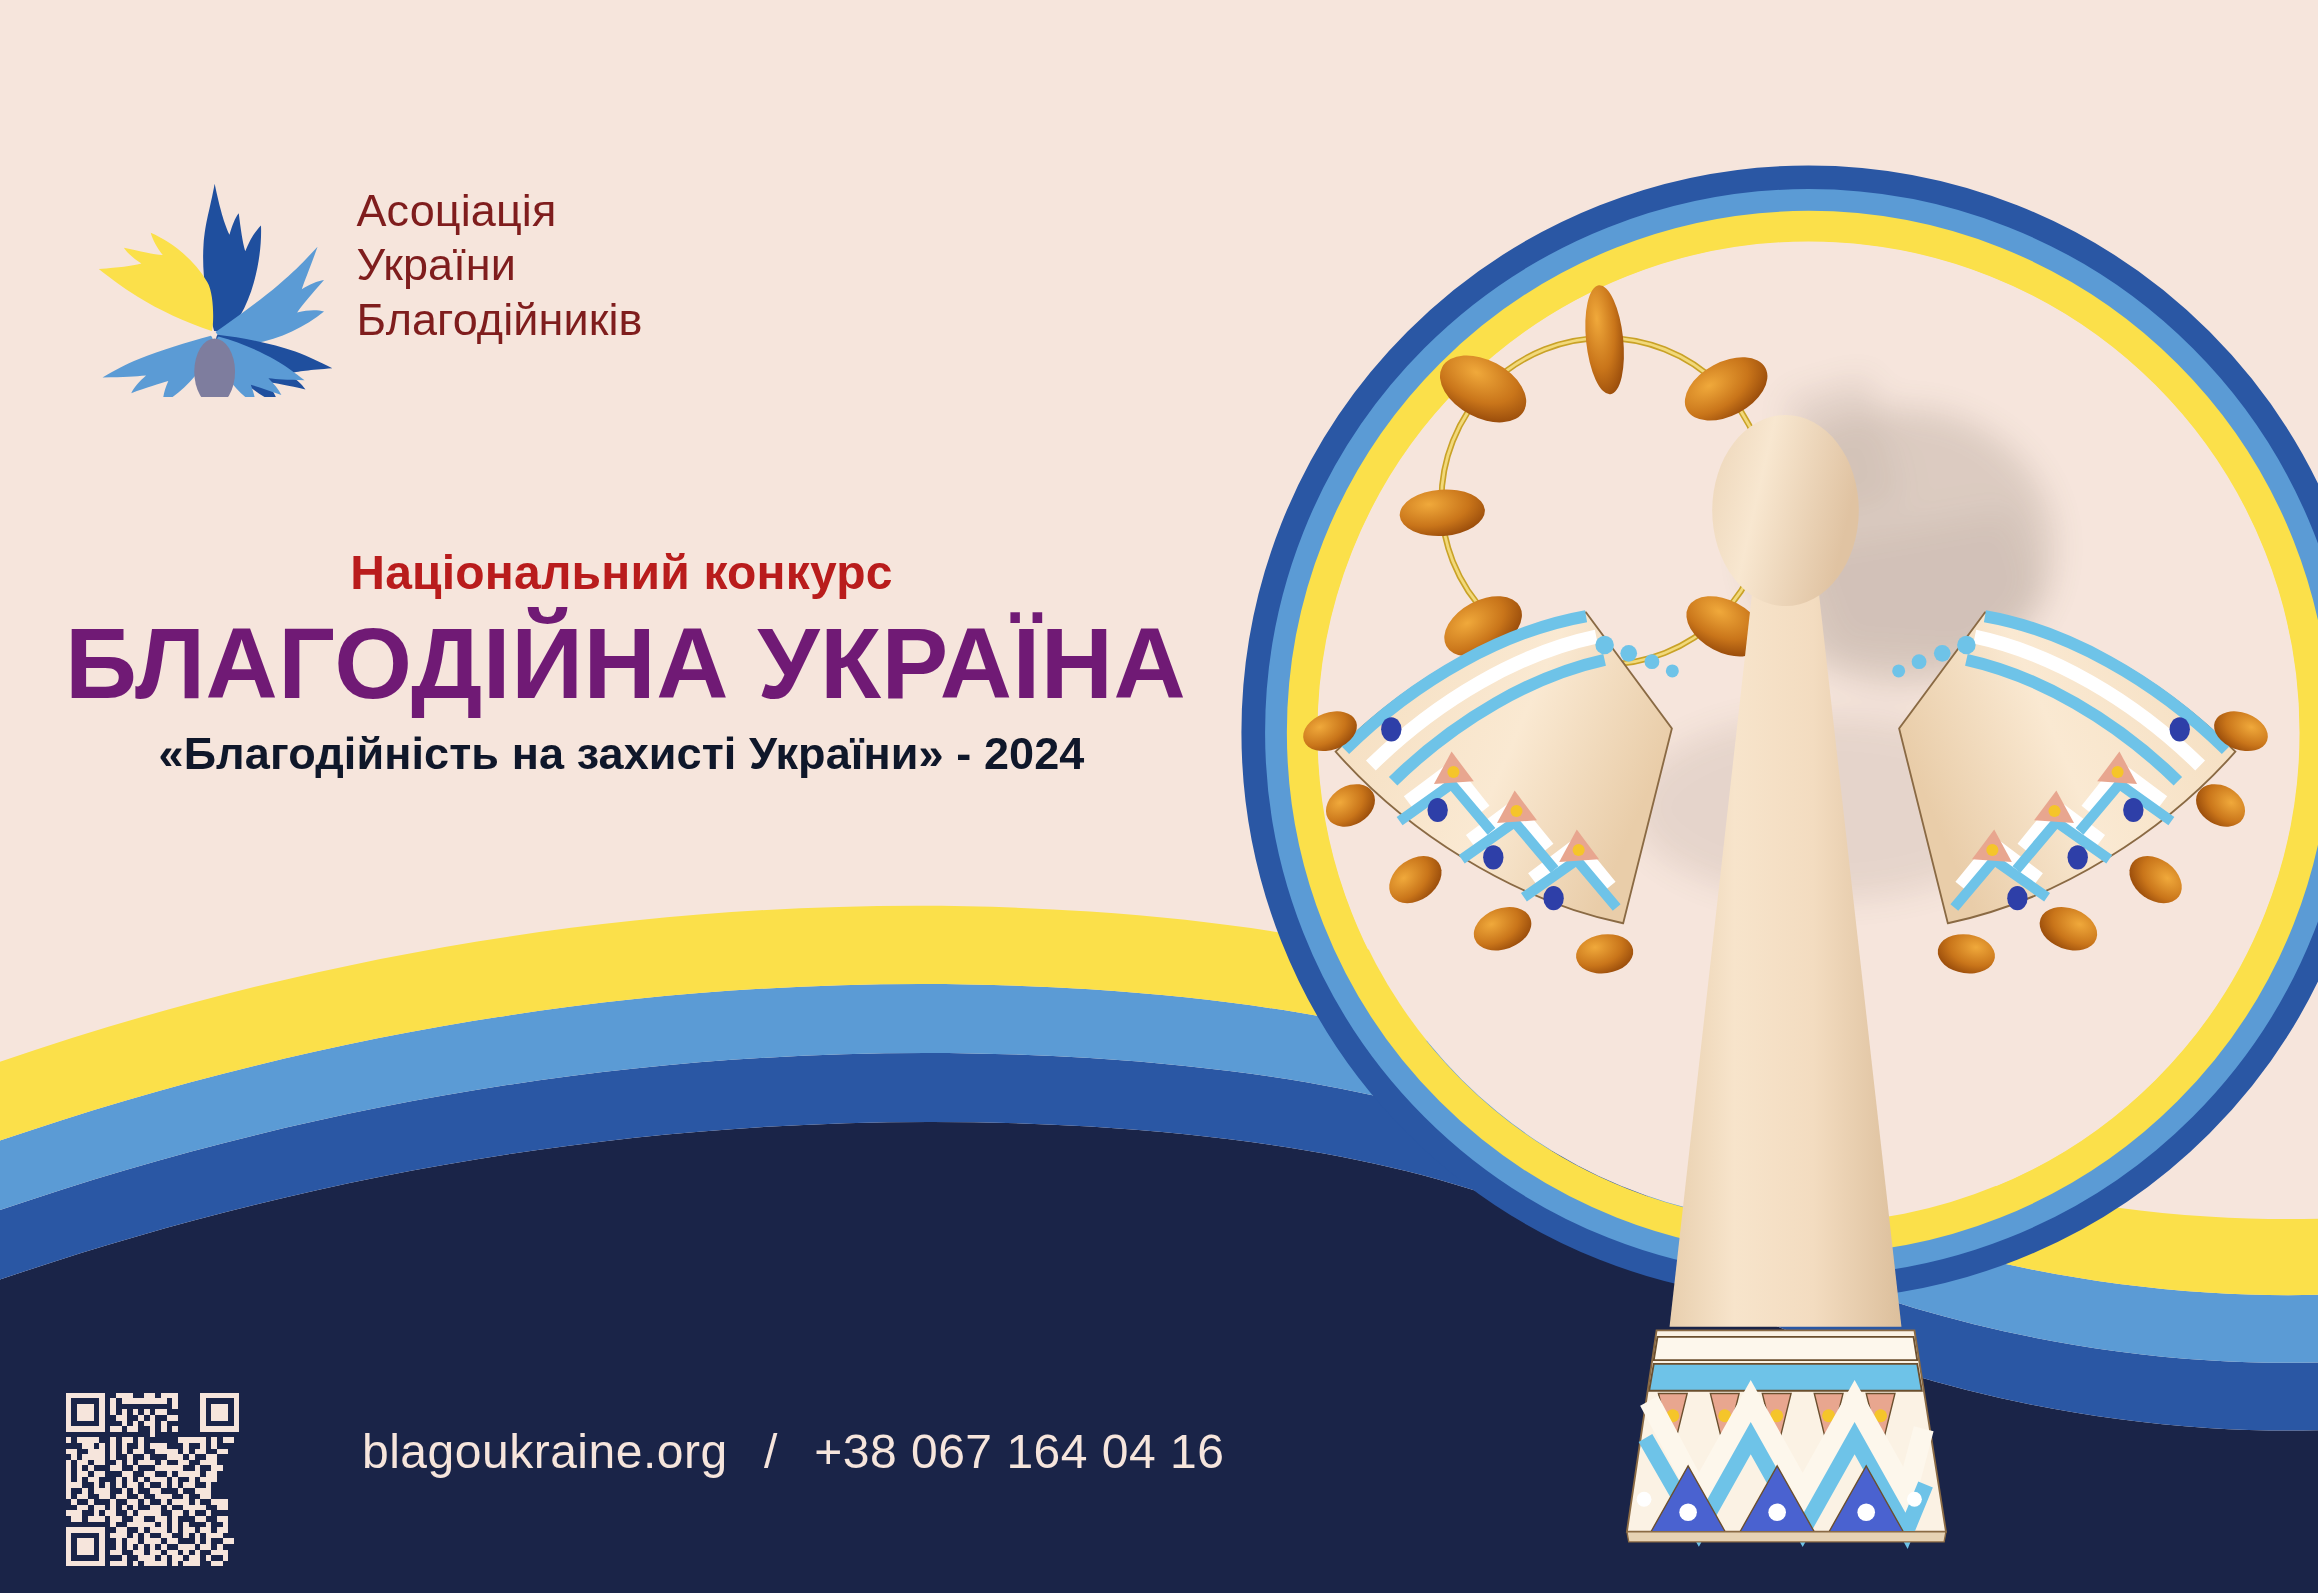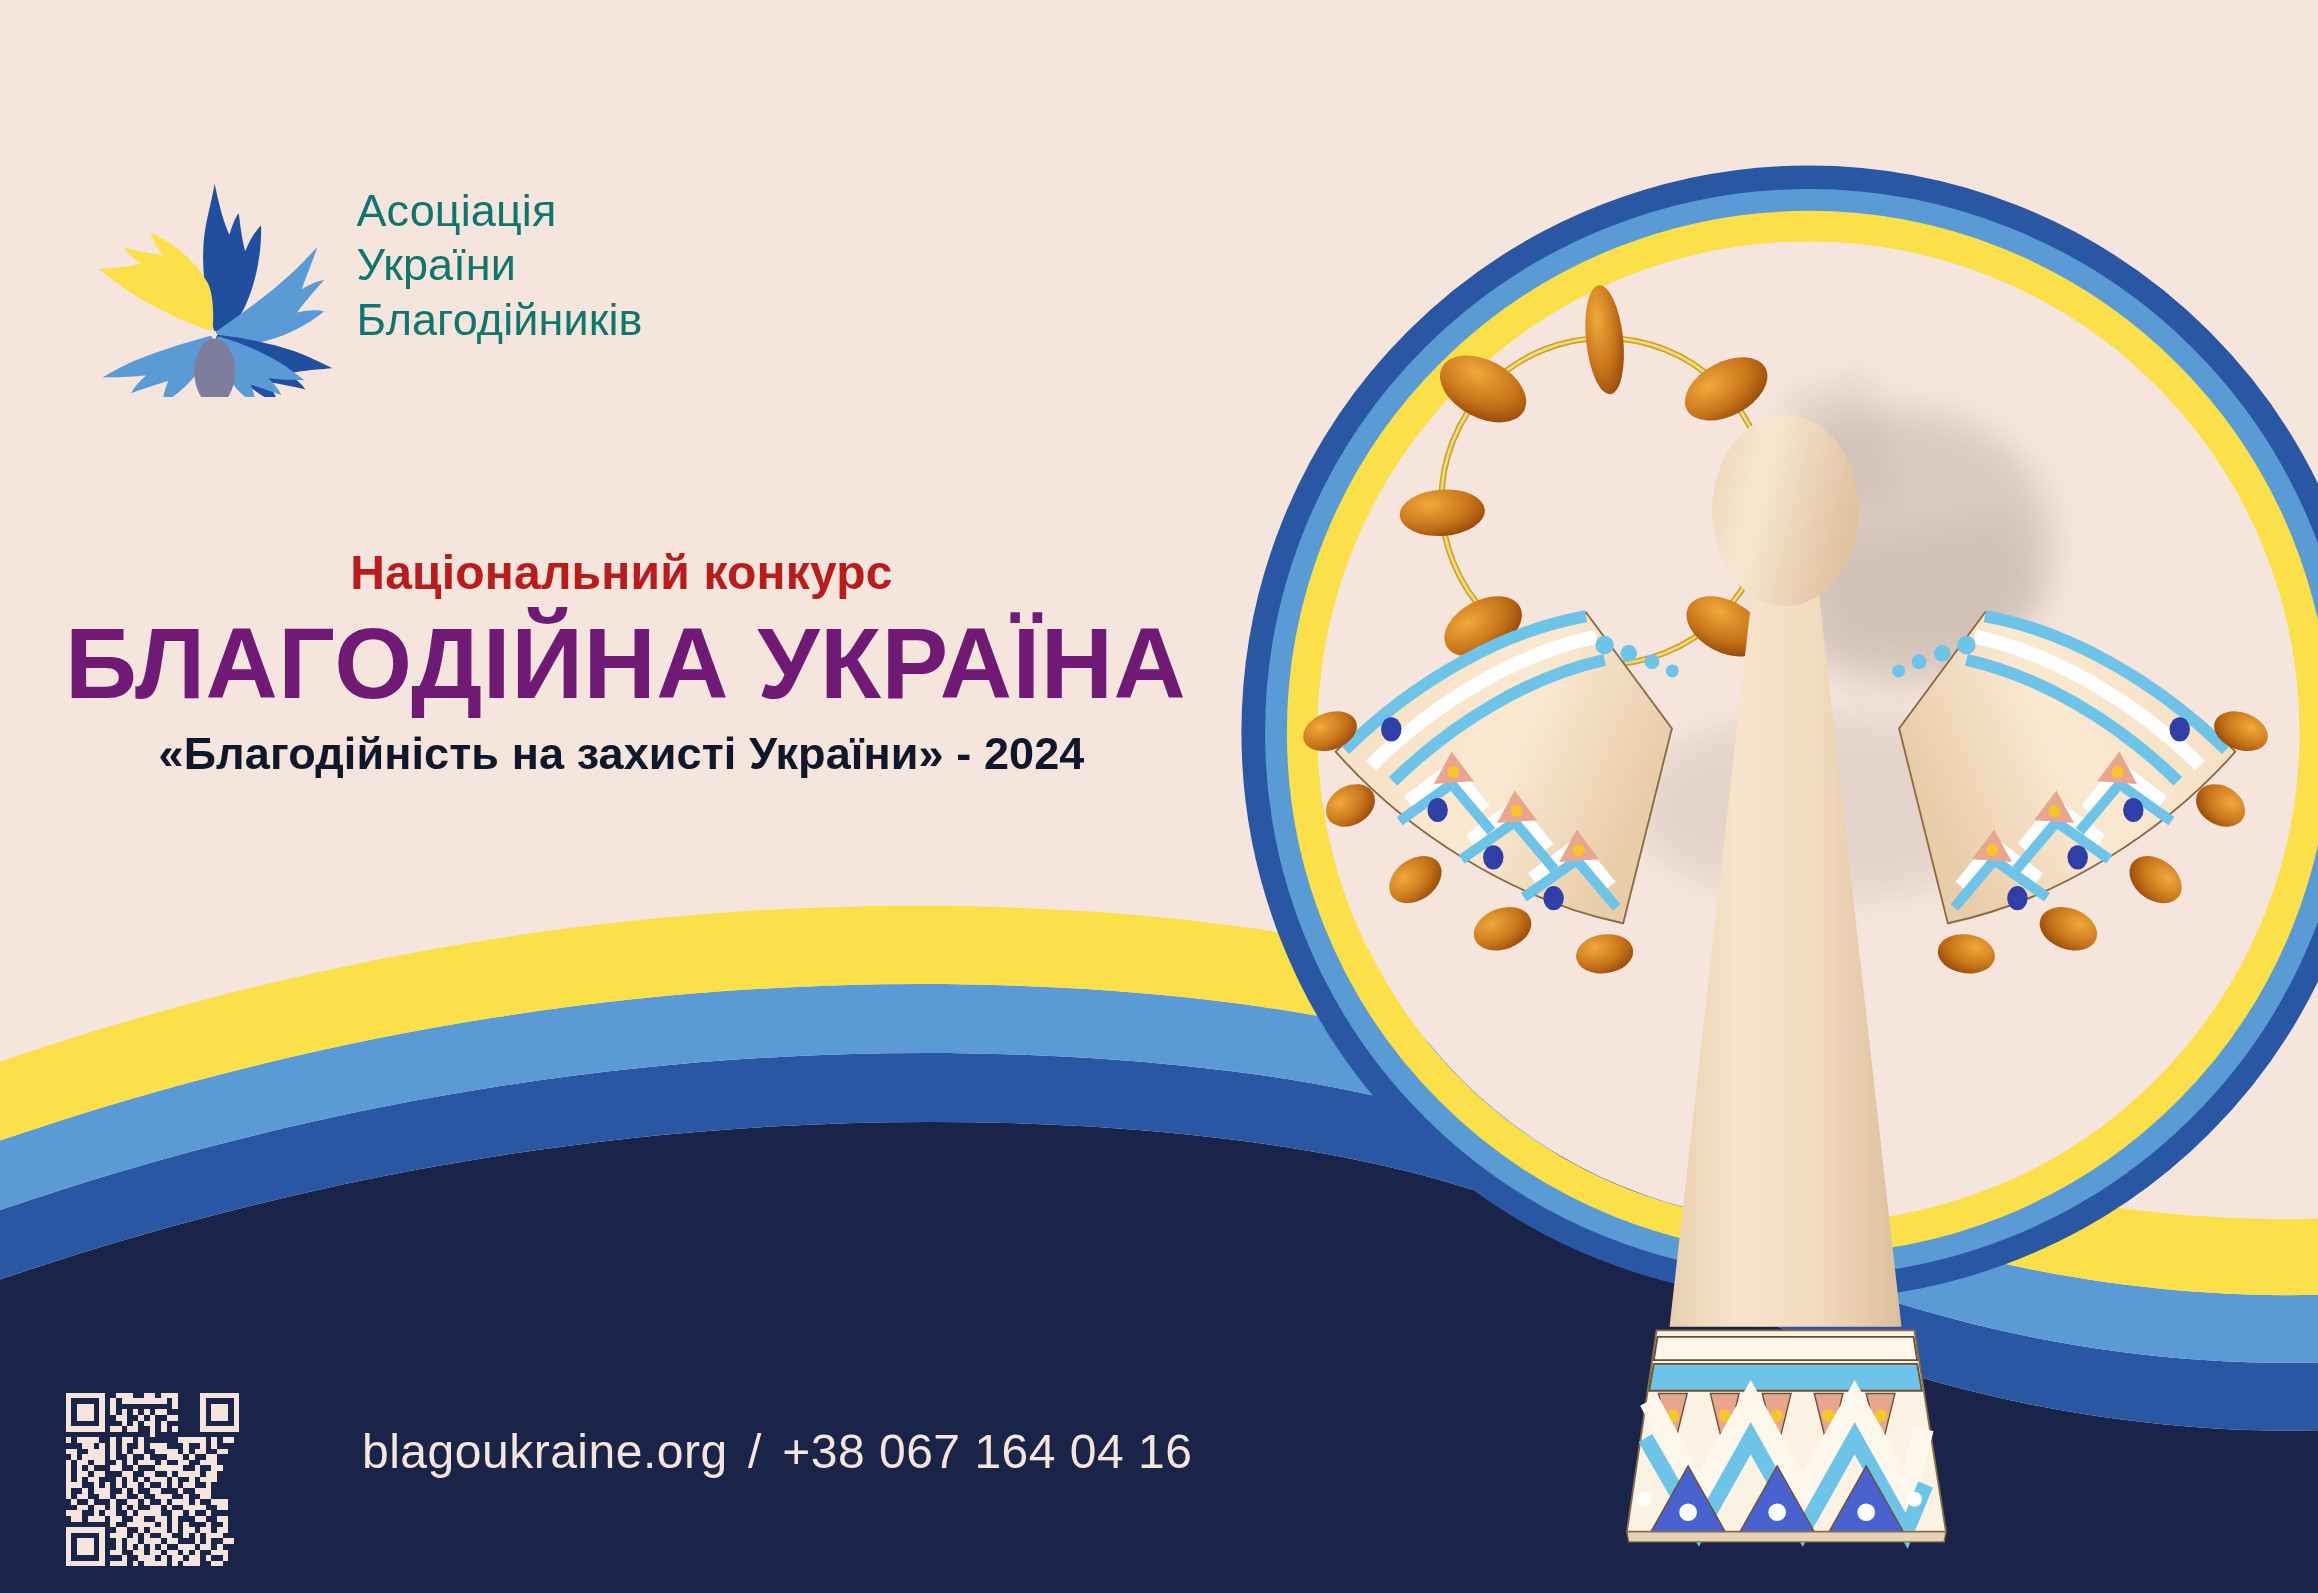--- a/index.html
+++ b/index.html
@@ -18,21 +18,21 @@
   
   .ring-wrap{position:absolute;left:1215px;top:139px;width:1187px;height:1187px;}
   .ring-wrap svg{width:100%;height:100%;display:block;overflow:visible;}
 
   
   .logo{position:absolute;left:96px;top:165px;display:flex;align-items:flex-start;gap:19.5px;}
   .logo-mark{width:241px;height:232px;flex:0 0 auto;}
   .logo-mark svg{width:100%;height:100%;display:block;}
   .logo-text{padding-top:18.5px;}
   .logo-text .ln{
-    color:#0f766e;font-size:45px;line-height:1.22;font-weight:400;
+    color:#7f1d1d;font-size:45px;line-height:1.22;font-weight:400;
     letter-spacing:0.1px;white-space:nowrap;
   }
 
   
   .headline{position:absolute;left:65px;top:545px;width:1113px;text-align:center;}
   .kicker{
     color:#b91c1c;font-size:48px;font-weight:700;letter-spacing:0.2px;
     margin:0 0 12px 0;white-space:nowrap;
   }
   .title{
@@ -43,21 +43,21 @@
     color:#0f172a;font-size:45px;font-weight:600;letter-spacing:0.1px;
     margin:8px;white-space:nowrap;
   }
 
   
   .qr{position:absolute;left:60px;top:1387px;width:185px;height:185px;}
   .qr svg{width:100%;height:100%;display:block;}
   .footer-text{
     position:absolute;left:362px;top:1424px;
     color:#f6e5dc;font-size:48px;font-weight:400;letter-spacing:0.5px;
-    white-space:nowrap;display:flex;align-items:flex-end;gap:0;
+    white-space:nowrap;display:flex;align-items:flex-end;gap:16px;
   }
   .footer-text .sep{padding:0 20.4px;}
 
   
   .angel{position:absolute;left:1252px;top:260px;width:1067px;height:1345px;}
   .angel svg{width:100%;height:100%;display:block;overflow:visible;}
 </style>
 </head>
 <body>
 

